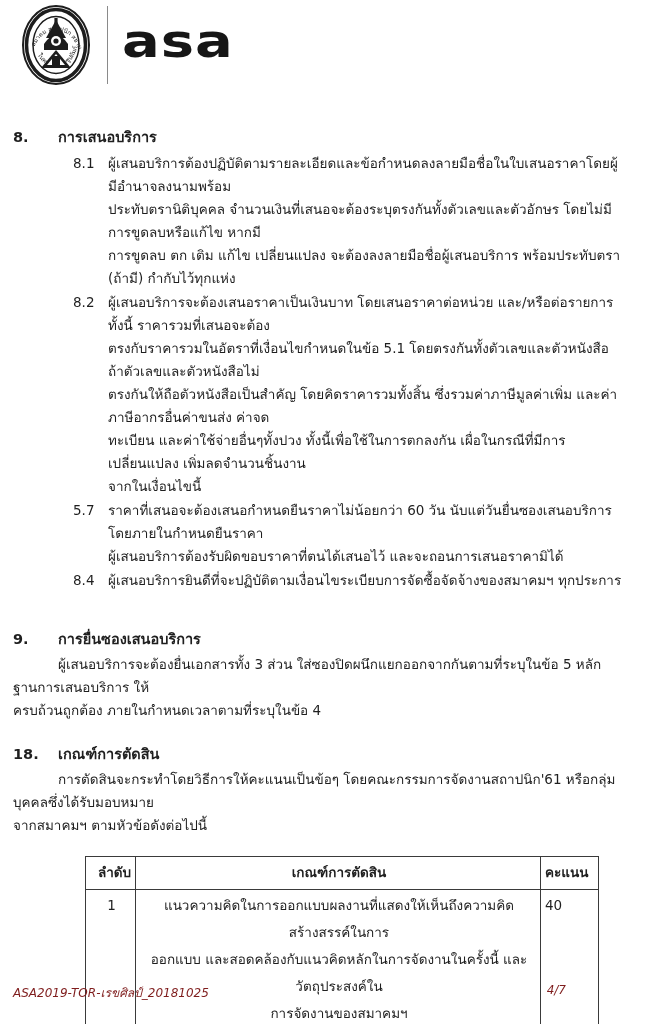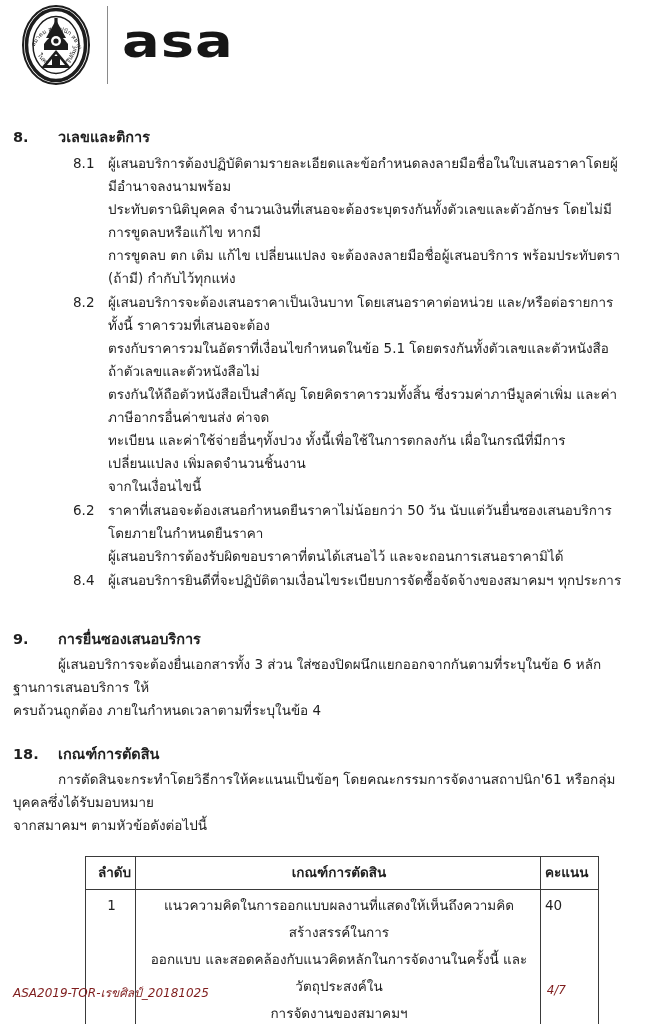--- a/index.html
+++ b/index.html
@@ -99,57 +99,57 @@
           <rect x="31" y="52" width="8" height="9"></rect>
         </g>
       </svg>
       <div class="logo-divider"></div>
       <div class="asa-logo">asa</div>
     </div>
 
     <div class="s8">
       <div class="section-heading">
         <span class="section-num">8.</span>
-        <span>วเลขและติการ</span>
+        <span>การเสนอบริการ</span>
       </div>
       <div class="numbered-item">
         <span class="item-indent"></span>
         <span class="item-num">8.1</span>
         <div class="item-text">ผู้เสนอบริการต้องปฏิบัติตามรายละเอียดและข้อกำหนดลงลายมือชื่อในใบเสนอราคาโดยผู้มีอำนาจลงนามพร้อม
 ประทับตรานิติบุคคล จำนวนเงินที่เสนอจะต้องระบุตรงกันทั้งตัวเลขและตัวอักษร โดยไม่มีการขูดลบหรือแก้ไข หากมี
 การขูดลบ ตก เติม แก้ไข เปลี่ยนแปลง จะต้องลงลายมือชื่อผู้เสนอบริการ พร้อมประทับตรา (ถ้ามี) กำกับไว้ทุกแห่ง</div>
       </div>
       <div class="numbered-item">
         <span class="item-indent"></span>
         <span class="item-num">8.2</span>
         <div class="item-text">ผู้เสนอบริการจะต้องเสนอราคาเป็นเงินบาท โดยเสนอราคาต่อหน่วย และ/หรือต่อรายการ ทั้งนี้ ราคารวมที่เสนอจะต้อง
 ตรงกับราคารวมในอัตราที่เงื่อนไขกำหนดในข้อ 5.1  โดยตรงกันทั้งตัวเลขและตัวหนังสือ ถ้าตัวเลขและตัวหนังสือไม่
 ตรงกันให้ถือตัวหนังสือเป็นสำคัญ โดยคิดราคารวมทั้งสิ้น ซึ่งรวมค่าภาษีมูลค่าเพิ่ม และค่าภาษีอากรอื่นค่าขนส่ง ค่าจด
 ทะเบียน และค่าใช้จ่ายอื่นๆทั้งปวง ทั้งนี้เพื่อใช้ในการตกลงกัน เผื่อในกรณีที่มีการเปลี่ยนแปลง เพิ่มลดจำนวนชิ้นงาน
 จากในเงื่อนไขนี้</div>
       </div>
       <div class="numbered-item">
         <span class="item-indent"></span>
-        <span class="item-num">6.2</span>
-        <div class="item-text">ราคาที่เสนอจะต้องเสนอกำหนดยืนราคาไม่น้อยกว่า 50 วัน นับแต่วันยื่นซองเสนอบริการ โดยภายในกำหนดยืนราคา
+        <span class="item-num">5.7</span>
+        <div class="item-text">ราคาที่เสนอจะต้องเสนอกำหนดยืนราคาไม่น้อยกว่า 60 วัน นับแต่วันยื่นซองเสนอบริการ โดยภายในกำหนดยืนราคา
 ผู้เสนอบริการต้องรับผิดขอบราคาที่ตนได้เสนอไว้ และจะถอนการเสนอราคามิได้</div>
       </div>
       <div class="numbered-item">
         <span class="item-indent"></span>
         <span class="item-num">8.4</span>
         <div class="item-text">ผู้เสนอบริการยินดีที่จะปฏิบัติตามเงื่อนไขระเบียบการจัดซื้อจัดจ้างของสมาคมฯ ทุกประการ</div>
       </div>
     </div>
 
     <div class="s9">
       <div class="section-heading">
         <span class="section-num">9.</span>
         <span>การยื่นซองเสนอบริการ</span>
       </div>
-      <div class="para">ผู้เสนอบริการจะต้องยื่นเอกสารทั้ง 3 ส่วน ใส่ซองปิดผนึกแยกออกจากกันตามที่ระบุในข้อ 6 หลักฐานการเสนอบริการ  ให้
+      <div class="para">ผู้เสนอบริการจะต้องยื่นเอกสารทั้ง 3 ส่วน ใส่ซองปิดผนึกแยกออกจากกันตามที่ระบุในข้อ 5 หลักฐานการเสนอบริการ  ให้
 ครบถ้วนถูกต้อง ภายในกำหนดเวลาตามที่ระบุในข้อ 4</div>
     </div>
 
     <div class="s10">
       <div class="section-heading">
         <span class="section-num">18.</span>
         <span>เกณฑ์การตัดสิน</span>
       </div>
       <div class="para">การตัดสินจะกระทำโดยวิธีการให้คะแนนเป็นข้อๆ โดยคณะกรรมการจัดงานสถาปนิก'61 หรือกลุ่มบุคคลซึ่งได้รับมอบหมาย
 จากสมาคมฯ ตามหัวข้อดังต่อไปนี้</div>

